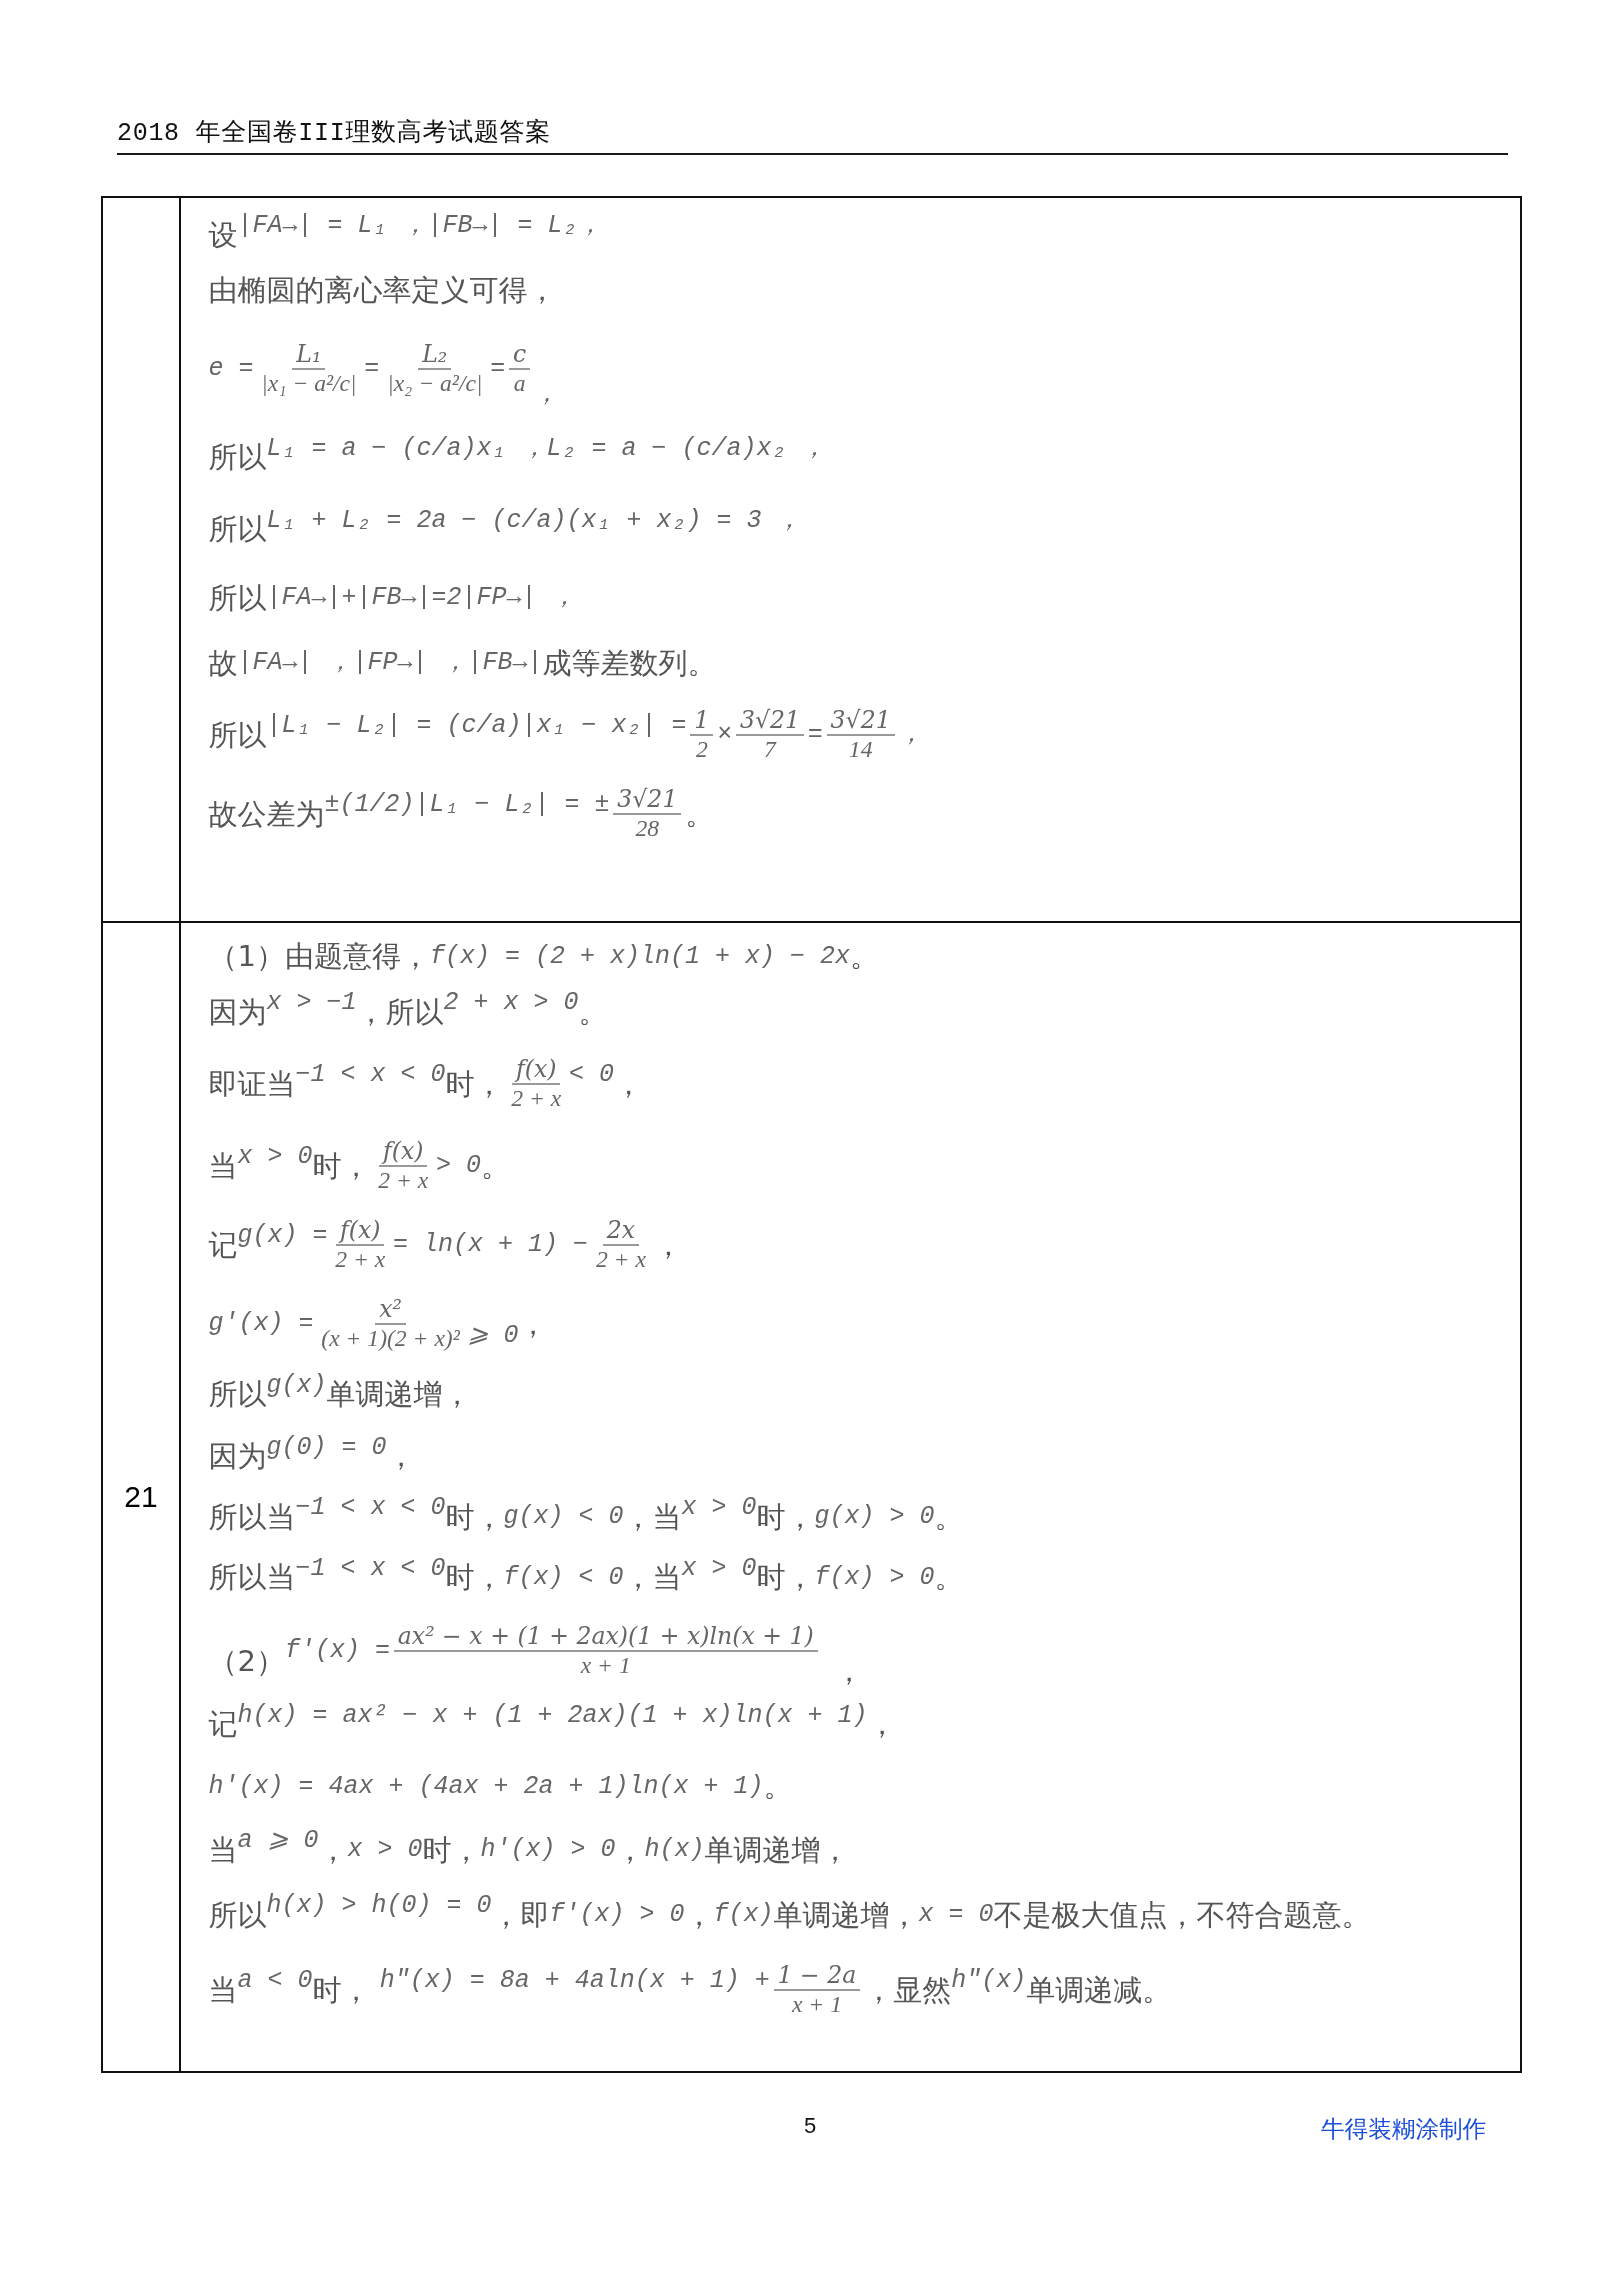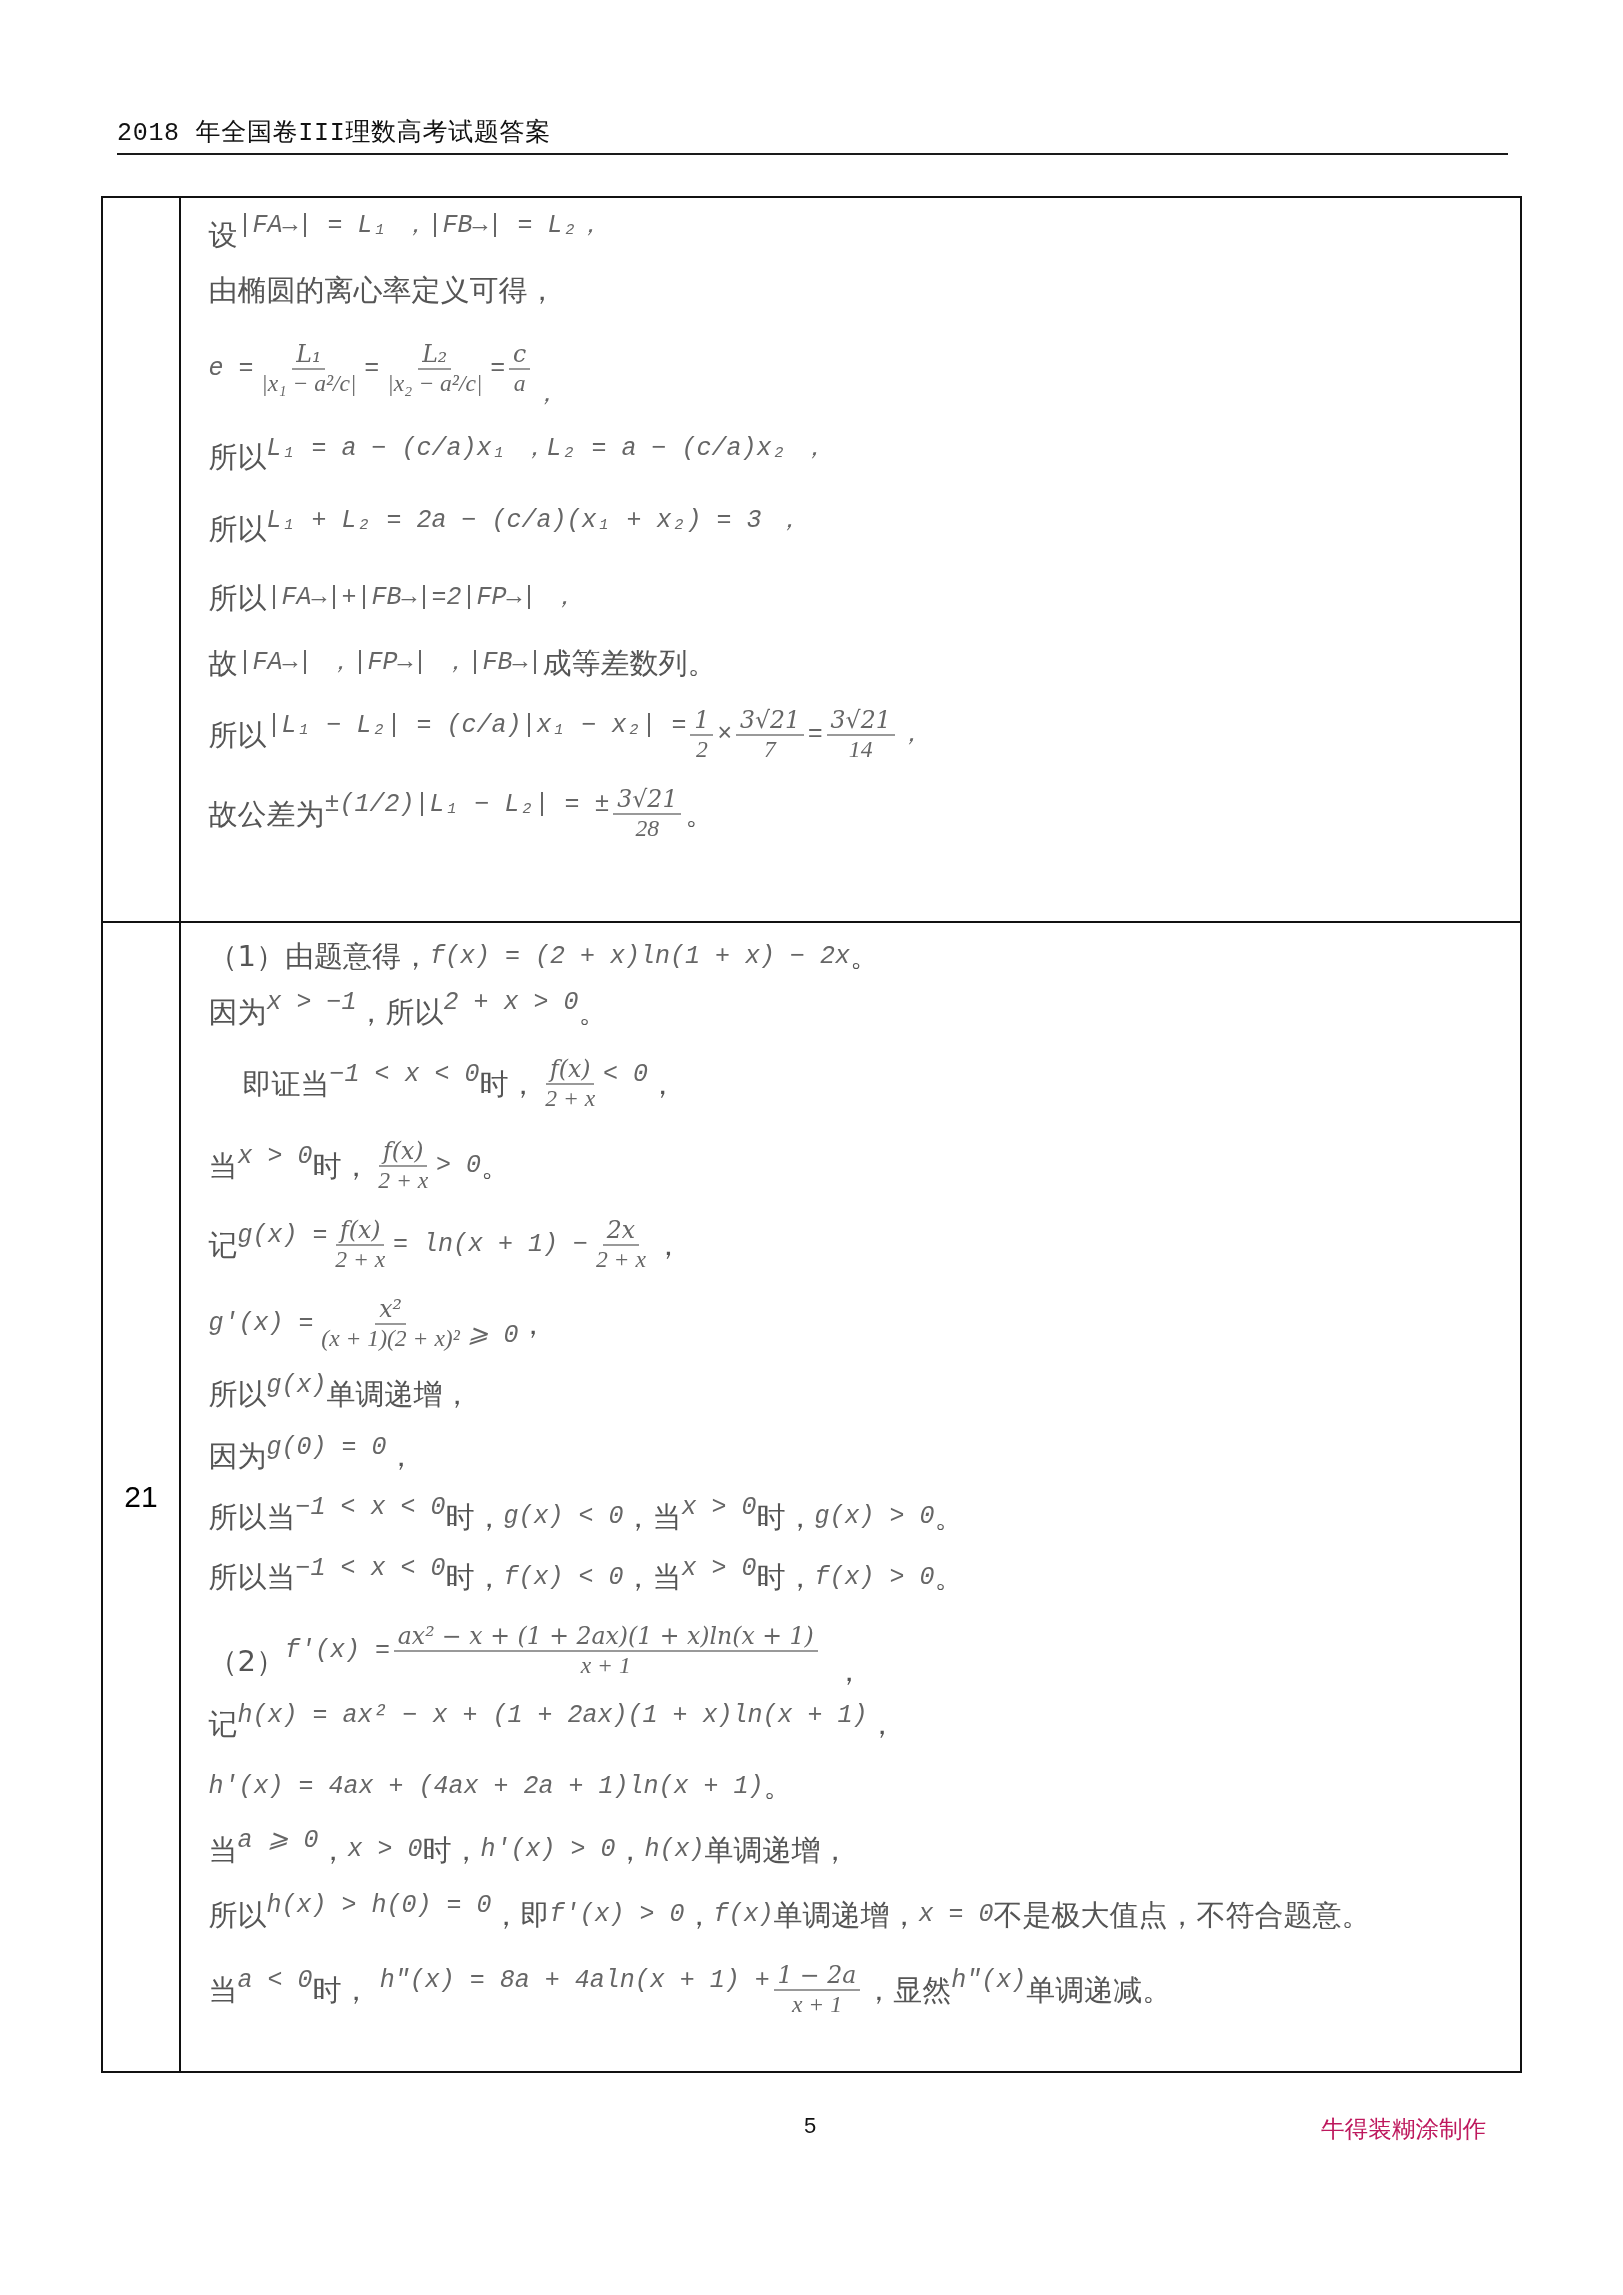--- a/index.html
+++ b/index.html
@@ -21,21 +21,21 @@
   .math.up { position: relative; top: -9.2px; }
   .frac { display: inline-flex; flex-direction: column; align-items: center; vertical-align: middle;
           font-family: "DejaVu Serif", "Liberation Serif", serif; font-style: italic; color: #666;
           font-size: 23.6px; margin: 0 3.9px; }
   .frac .num { padding: 0 3.9px; border-bottom: 2px solid #999; line-height: 1.15; }
   .frac .den { padding: 0 3.9px; line-height: 1.15; font-family: Liberation Serif, serif; }
   .cn { color: #555; }
   .page-number { position: absolute; left: 804px; top: 2113px; font-size: 22px;
                  font-family: "Liberation Sans", sans-serif; color: #111; }
   .page-credit { position: absolute; left: 1321px; top: 2113px; font-size: 23.6px;
-                 font-family: Liberation Mono, monospace; color: #be185d; }
+                 font-family: Liberation Mono, monospace; color: #1d4ed8; }
 </style>
 </head>
 <body>
 
 <div class="page-header">
   <span class="page-header-title">2018 年全国卷III理数高考试题答案</span>
 </div>
 
 <table class="answer-table">
 
@@ -124,21 +124,21 @@
             <span class="math">f(x) = (2 + x)ln(1 + x) − 2x</span>
             <span class="cn">。</span>
       </div>
       <div class="line" style="height:59px;">
         <span class="cn">因为</span>
             <span class="math up">x &gt; −1</span>
             <span class="cn">，所以</span>
             <span class="math up">2 + x &gt; 0</span>
             <span class="cn">。</span>
       </div>
-      <div class="line" style="height:85px;margin-left:34px;">
+      <div class="line" style="height:85px;">
         <span class="cn">即证当</span>
             <span class="math up">−1 &lt; x &lt; 0</span>
             <span class="cn">时，</span>
         <span class="frac">
               <span class="num">f(x)</span>
               <span class="den">2 + x</span>
             </span>
         <span class="math up">&lt; 0</span>
             <span class="cn">，</span>
       </div>

